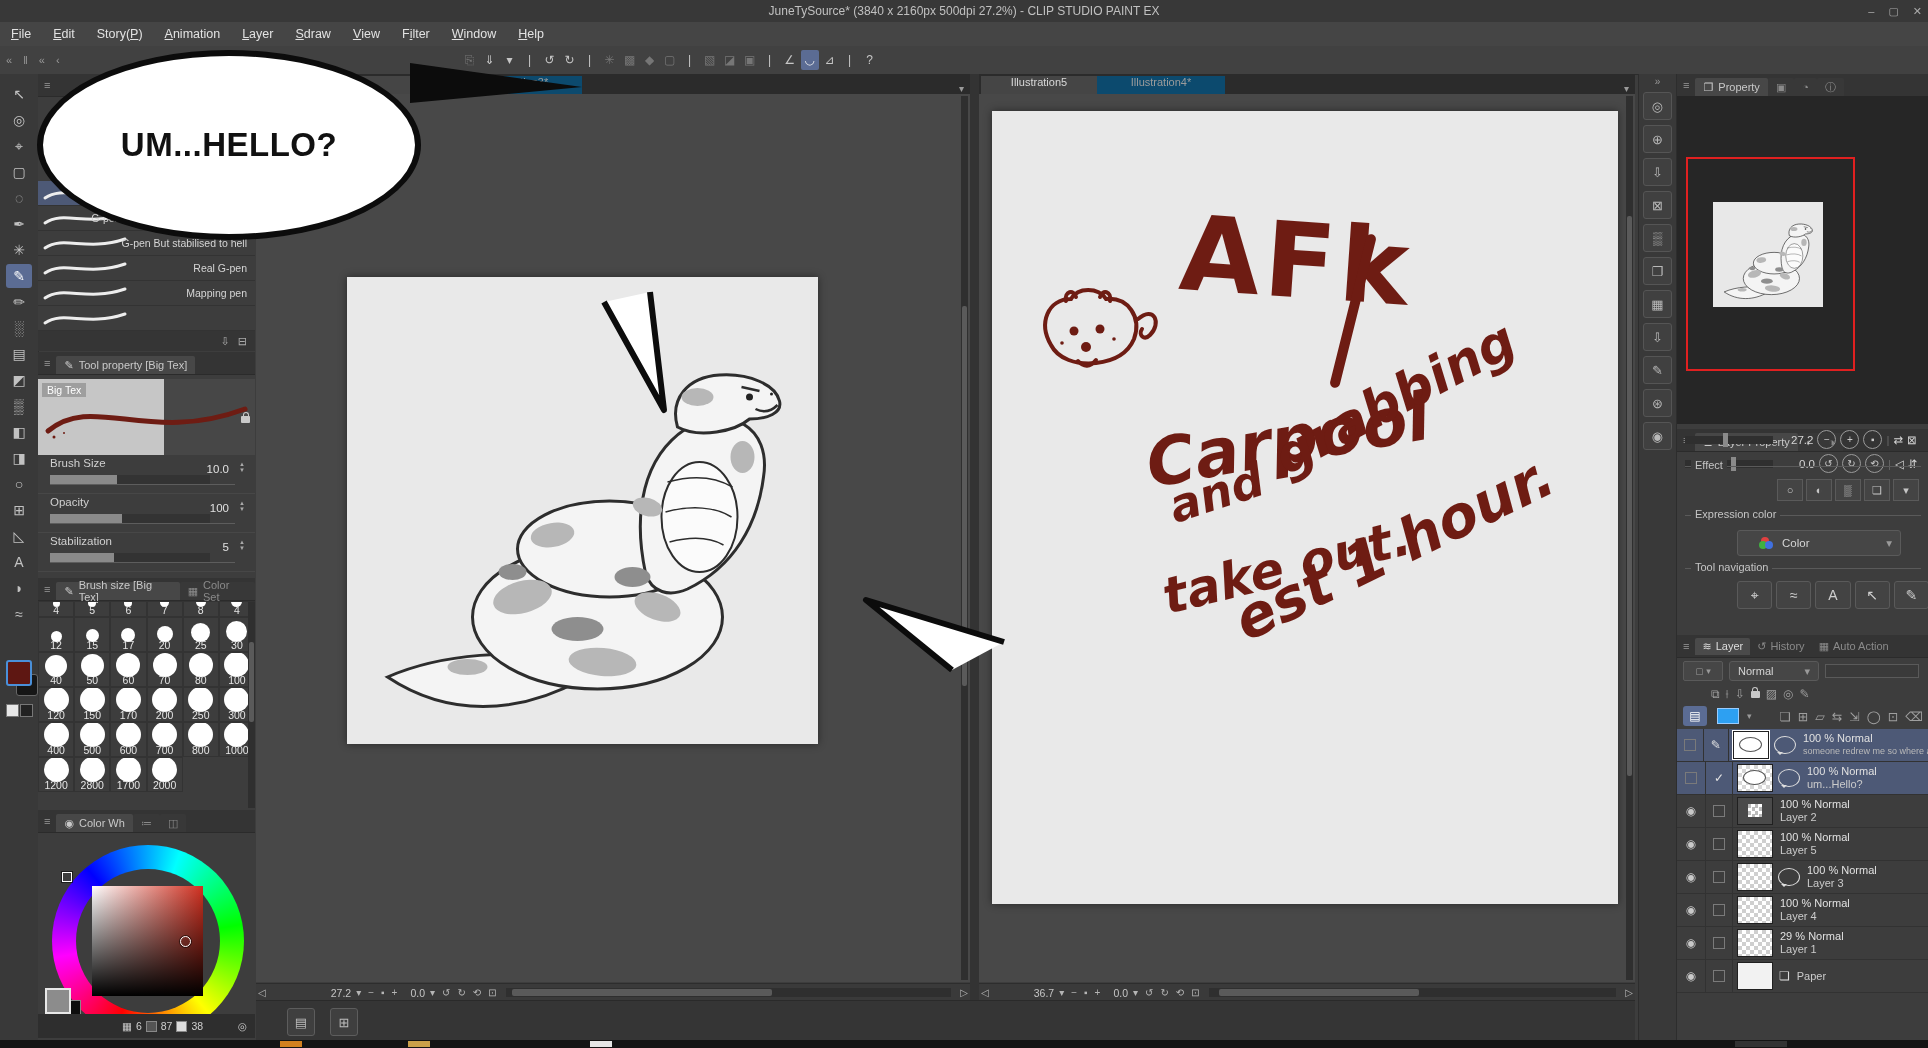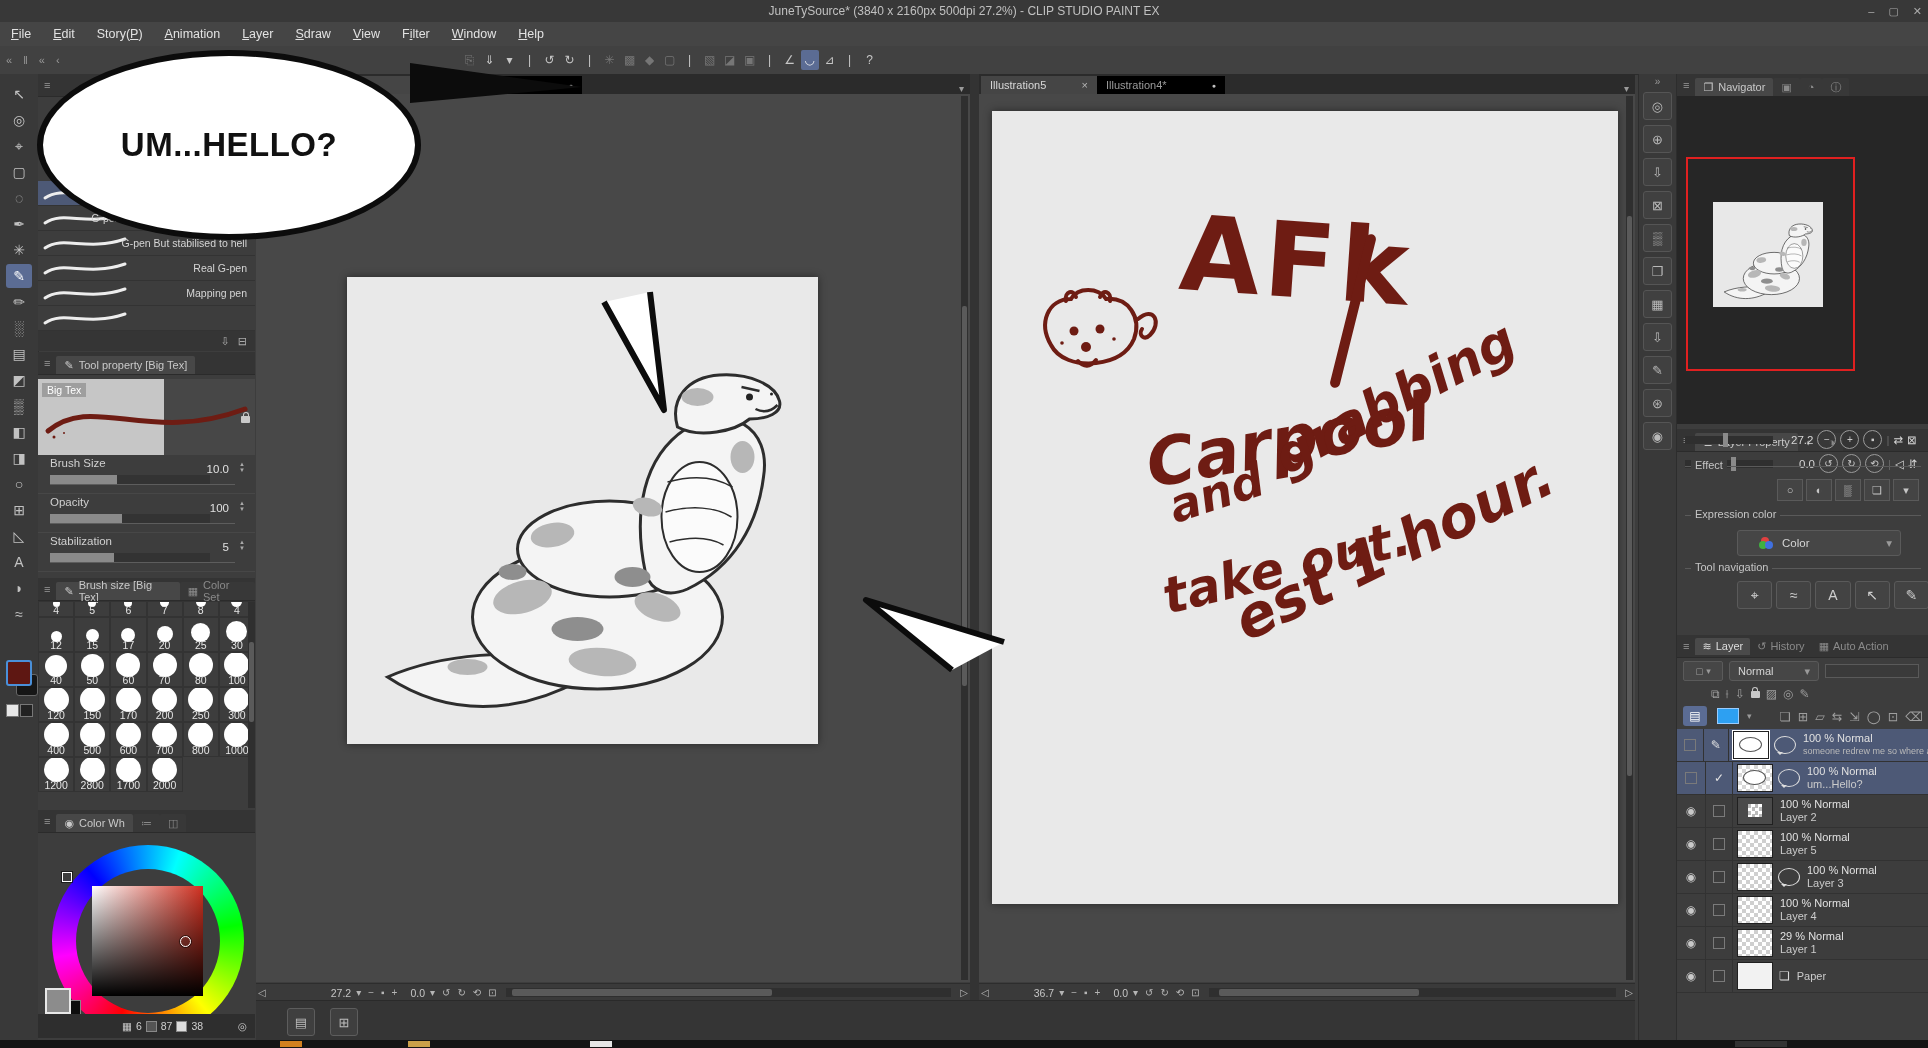--- a/index.html
+++ b/index.html
@@ -67,21 +67,21 @@
   #svpick{left:180px;top:936px;width:9px;height:9px;border:1.5px solid #fff;border-radius:50%;box-shadow:0 0 0 1px #0008;}
   #huemark{left:62px;top:872px;width:8px;height:8px;border:1.5px solid #fff;box-shadow:0 0 0 1px #0008;}
   #cw-swfg{left:45px;top:988px;width:22px;height:22px;background:#8c8c8c;border:2px solid #e8e8e8;z-index:2;}
   #cw-swbg{left:59px;top:1000px;width:20px;height:20px;background:#0d0d0d;border:1px solid #888;}
   #cwinfo{left:38px;top:1014px;width:217px;height:24px;background:#2e2e2e;display:flex;align-items:center;gap:4px;padding-left:84px;font-size:10.5px;color:#cfcfcf;box-sizing:border-box;}
   .cwchip{width:9px;height:9px;border:1px solid #888;display:inline-block;}
   
   .tabrow{top:74px;height:20px;background:#2b2b2b;display:flex;align-items:flex-end;}
   .doctab{height:18px;display:flex;align-items:center;gap:6px;padding:0 9px;font-size:11px;}
   .doctab.active{background:#454545;color:#d8d8d8;}
-  .doctab.inactive{background:#000000;color:#9b9b9b;}
+  .doctab.inactive{background:#0c4a6e;color:#9b9b9b;flex-direction:column;}
   .doctab .x{color:#b5b5b5;font-size:11px;}
   .doctab .dot{font-size:7px;color:#c0c0c0;}
   .tabcaret{margin-left:auto;color:#9a9a9a;font-size:10px;padding-right:6px;}
   .canvasbg{background:#484848;}
   .whitecanvas{background:#e9e9e9;box-shadow:0 0 8px rgba(0,0,0,.45);}
   .statusbar{height:17px;background:#3a3a3a;border-top:1px solid #2d2d2d;display:flex;align-items:center;font-size:10.5px;color:#c5c5c5;gap:3px;}
   .statusbar .icon{color:#b5b5b5;font-size:10px;padding:0 2px;}
   .sbtrack{height:9px;background:#2f2f2f;flex:1;margin:0 4px;position:relative;}
   .sbthumb{position:absolute;top:1px;height:7px;background:#5a5a5a;border-radius:2px;}
   #bottomstrip{left:256px;top:1000px;width:1379px;height:40px;background:#353535;border-top:1px solid #2a2a2a;}
@@ -635,21 +635,21 @@
     <span class="icon">⊡</span>
     <div class="sbtrack">
         <div class="sbthumb" style="left:6px;width:260px;"></div>
       </div>
     <span class="icon">▷</span>
   </div>
 
   <div class="abs" style="left:970px;top:74px;width:9px;height:926px;background:#333;"></div>
 
   <div class="abs tabrow" style="left:979px;width:656px;">
-    <div class="doctab active" style="margin-left:2px;width:98px;">
+    <div class="doctab active" style="margin-left:2px;width:98px;flex-direction:column;">
       <span>Illustration5</span>
       <span class="x" style="margin-left:auto">×</span>
     </div>
     <div class="doctab inactive" style="width:110px;">
       <span>Illustration4*</span>
       <span class="dot" style="margin-left:auto">●</span>
     </div>
     <span class="tabcaret">▾</span>
   </div>
   <div class="abs canvasbg" style="left:979px;top:94px;width:656px;height:888px;"></div>
@@ -728,21 +728,21 @@
         <div class="matbtn">◉</div>
       </div>
   </div>
 
   <div class="abs" id="rightcol">
 
     <div class="phead">
       <span class="ham">≡</span>
       <div class="ptab">
         <span>❐</span>
-        <span>Navigator</span>
+        <span>Property</span>
       </div>
       <div class="ptab inactive">
           <span>▣</span>
         </div>
       <div class="ptab inactive">
           <span>◔</span>
         </div>
       <div class="ptab inactive">
           <span>ⓘ</span>
         </div>

